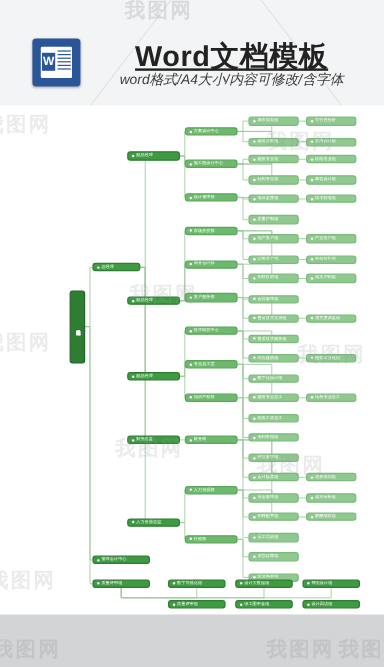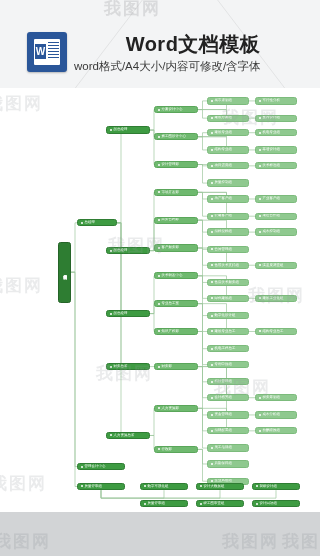--- a/index.html
+++ b/index.html
@@ -39,27 +39,27 @@
   }
   .wicon .lines{
     position:absolute;left:21px;top:10px;width:11px;height:20px;
   }
   .wicon .lines i{
     display:block;height:1px;background:#2a5699;margin-bottom:2px;
   }
   .hdr-title{
     position:absolute;left:74px;top:31px;width:238px;
     text-align:center;
-    font-size:20px;font-weight:bold;color:#222;
-    letter-spacing:.5px;white-space:nowrap;
+    font-size:24px;font-weight:bold;color:#222;
+    letter-spacing:.5px;white-space:nowrap;text-decoration:underline;
   }
   .hdr-sub{
     position:absolute;left:74px;top:59px;width:238px;
-    text-align:left;
-    font-size:11.5px;color:#3a3a3a;white-space:nowrap;
+    text-align:center;
+    font-size:11.5px;color:#3a3a3a;white-space:nowrap;font-style:italic;
   }
   
   .canvas{
     position:absolute;left:0;top:88px;width:320px;height:424px;
     background:#ffffff;overflow:hidden;
   }
   .links{position:absolute;left:0;top:0;width:320px;height:424px;}
   .node{
     position:absolute;box-sizing:border-box;
     border-radius:2.5px;

